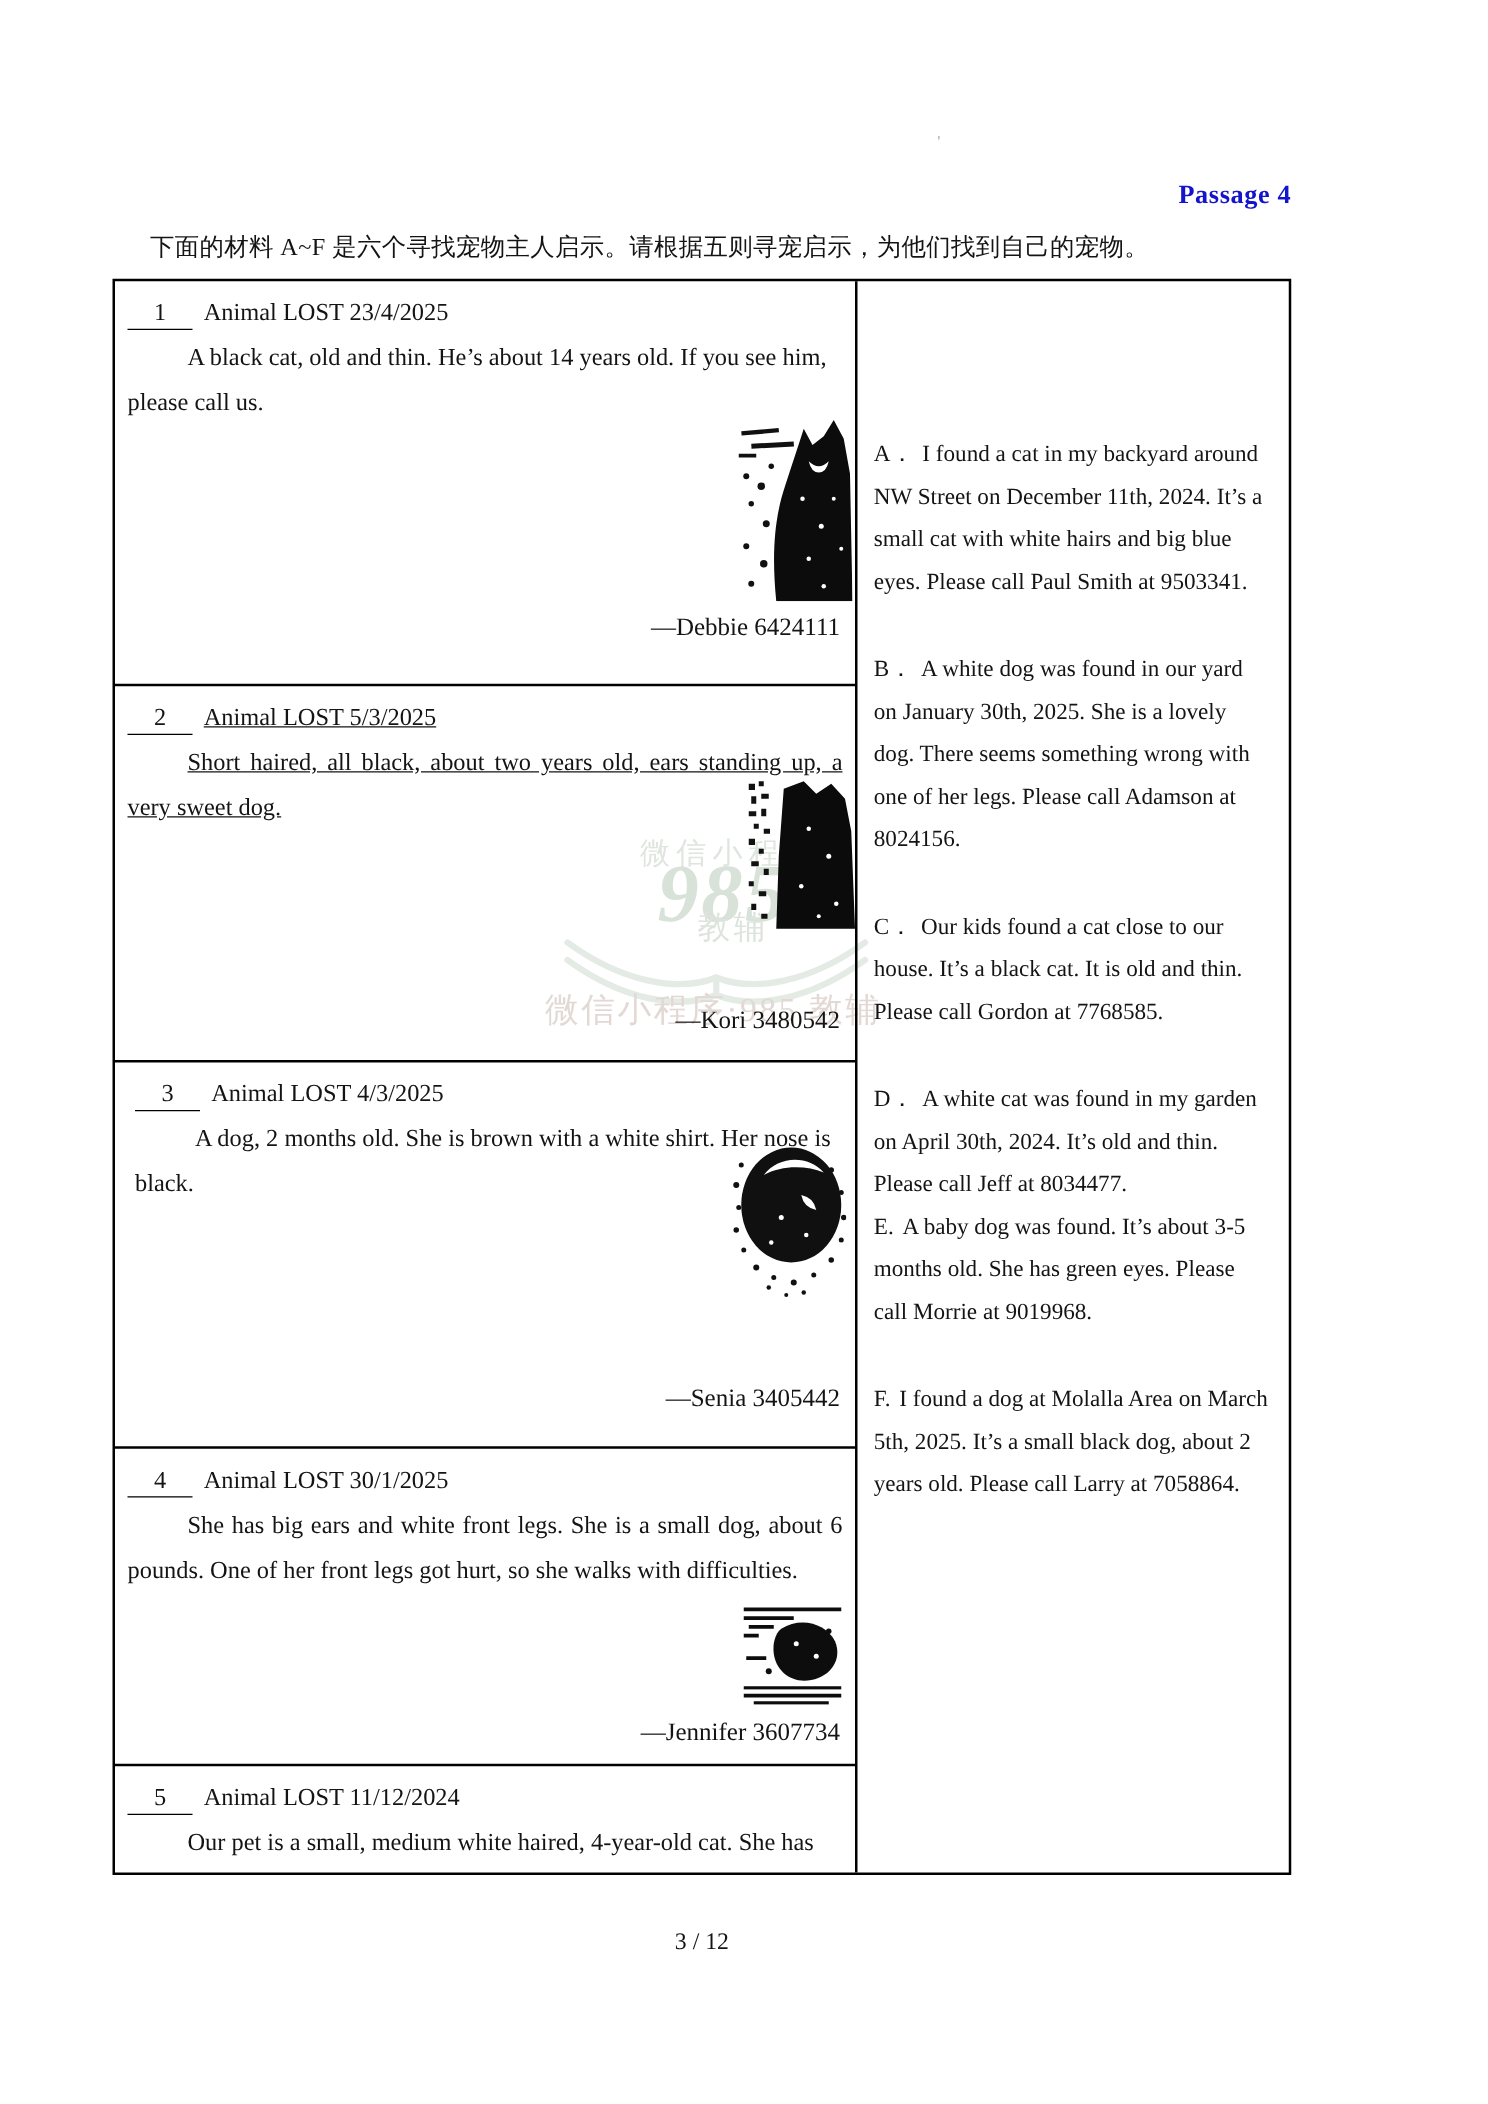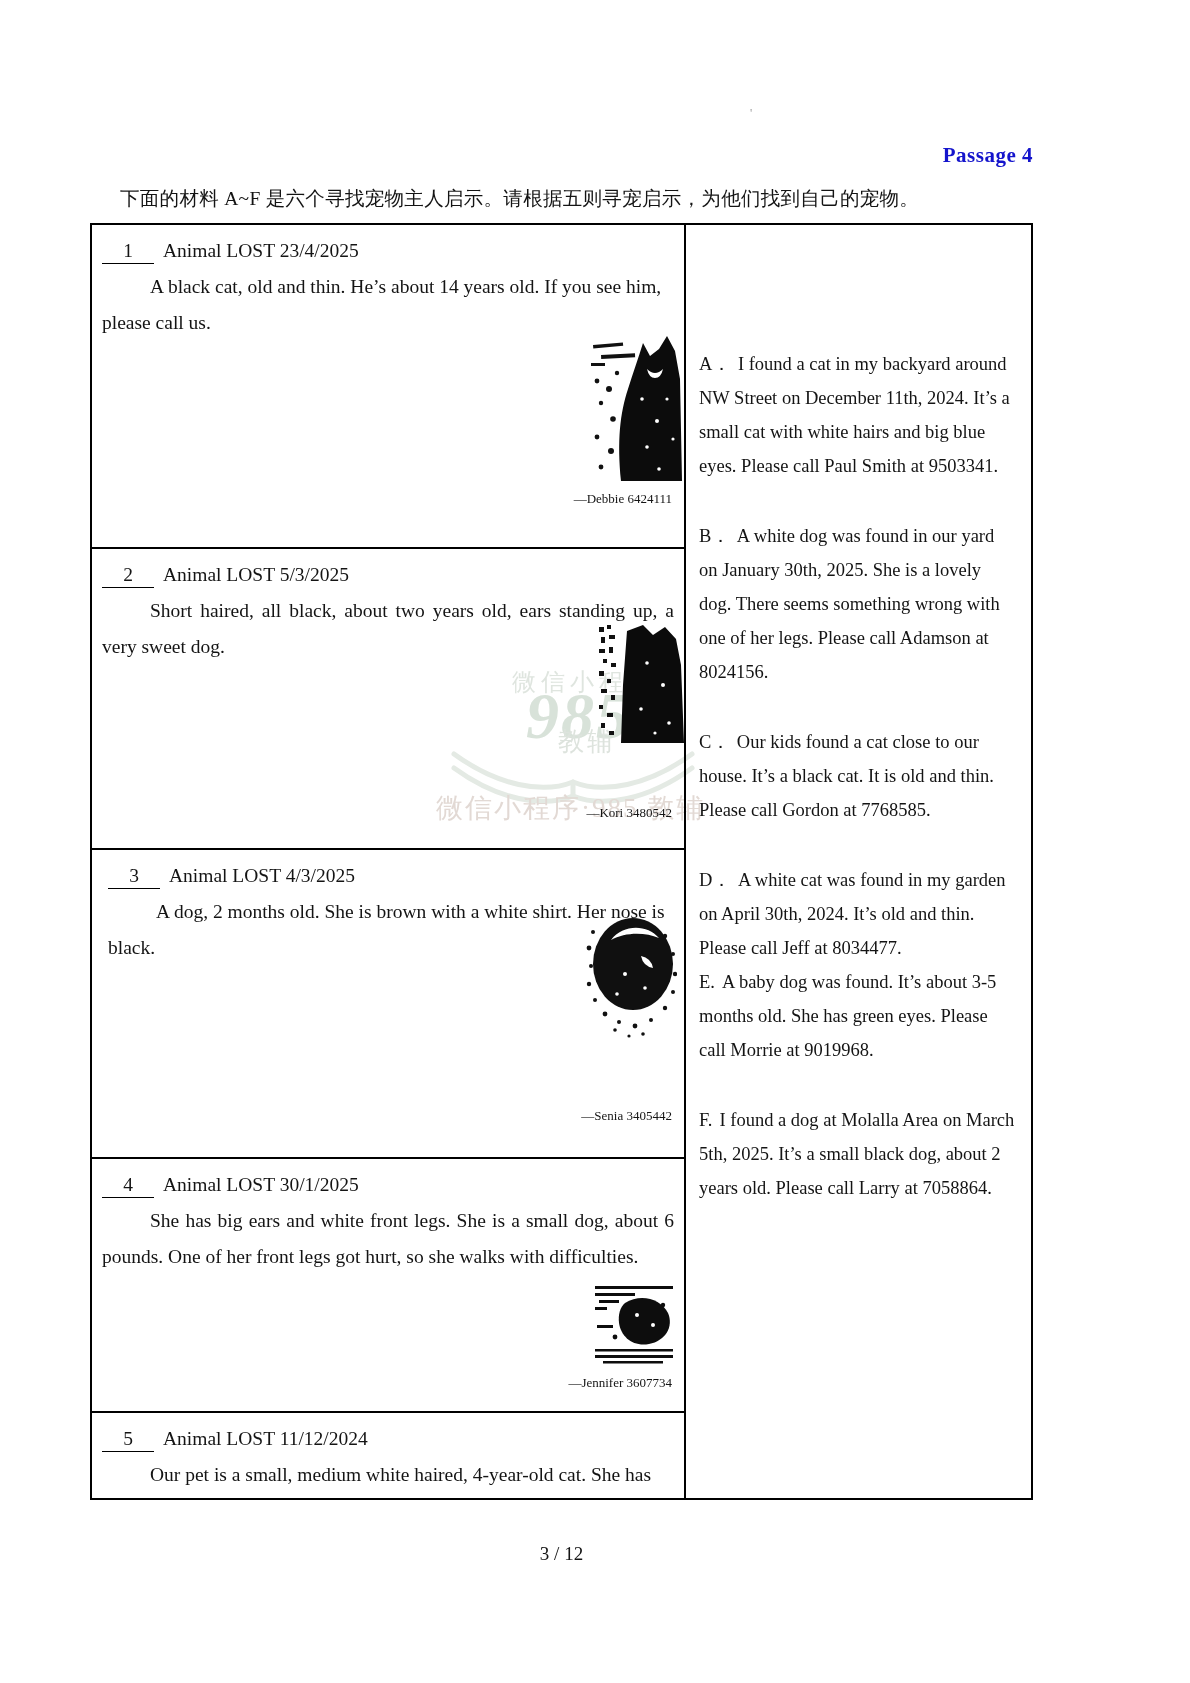--- a/index.html
+++ b/index.html
@@ -27,32 +27,32 @@
   .wm-bottom{left:436px;top:790px;font-size:27px;letter-spacing:2px;color:#e2d9d4;white-space:nowrap;}
   
   .notice-table{
     position:absolute;left:90px;top:223px;width:943px;height:1277px;
     border:2px solid #000;box-sizing:border-box;display:flex;z-index:1;background:transparent;
   }
   .lost-column{width:594px;box-sizing:border-box;border-right:2px solid #000;display:flex;flex-direction:column;}
   .found-column{flex:1;box-sizing:border-box;padding:122px 16px 0 13px;font-size:18.5px;line-height:34px;}
   .lost-row{position:relative;box-sizing:border-box;border-bottom:2px solid #000;padding:8px 8px 0 10px;overflow:hidden;}
   .lost-row.r1{height:324px;}
-  .lost-row.r2{height:301px;}
+  .lost-row.r2{height:301px;text-decoration:underline;}
   .lost-row.r3{height:309px;padding-left:16px;}
   .lost-row.r4{height:254px;}
   .lost-row.r5{border-bottom:none;flex:1;}
   .notice-heading{font-size:19.5px;line-height:36px;white-space:nowrap;}
   .num-blank{
     display:inline-block;min-width:52px;text-align:center;
     border-bottom:1.6px solid #000;margin-right:9px;line-height:24px;
   }
   .notice-body{font-size:19.5px;line-height:36px;text-indent:48px;margin:0;width:572px;}
   .lost-row.r2 .notice-body,.lost-row.r4 .notice-body{text-align:justify;}
-  .notice-signature{position:absolute;right:12px;font-size:13px;}
+  .notice-signature{position:absolute;right:12px;font-size:20px;}
   .r1 .notice-signature{top:266px;}
   .r2 .notice-signature{top:256px;}
   .r3 .notice-signature{top:258px;}
   .r4 .notice-signature{top:216px;}
   .pet-photo{position:absolute;}
   .photo1{top:104px;right:2px;}
   .photo2{top:74px;right:0px;}
   .photo3{top:54px;right:7px;}
   .photo4{top:126px;right:9px;}
   

